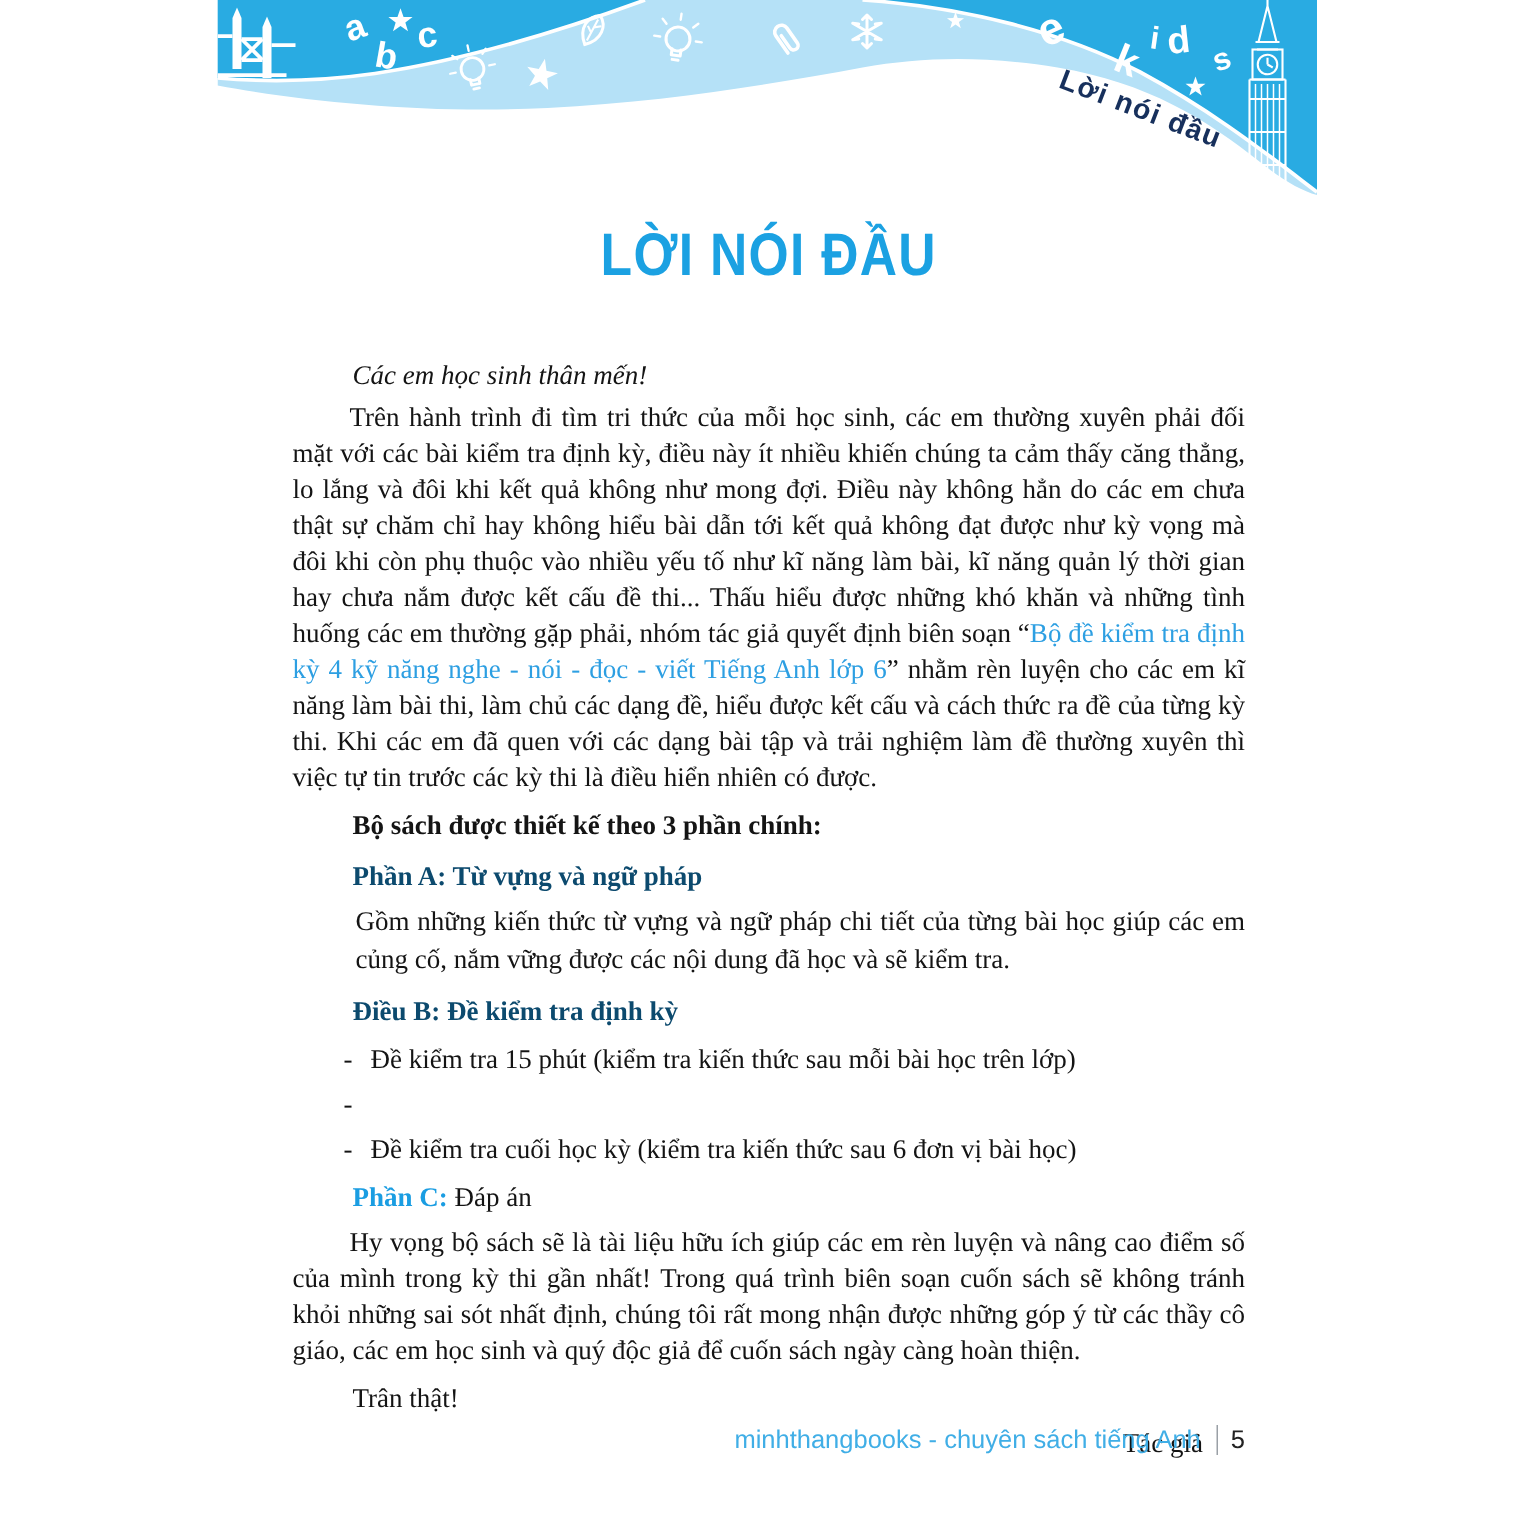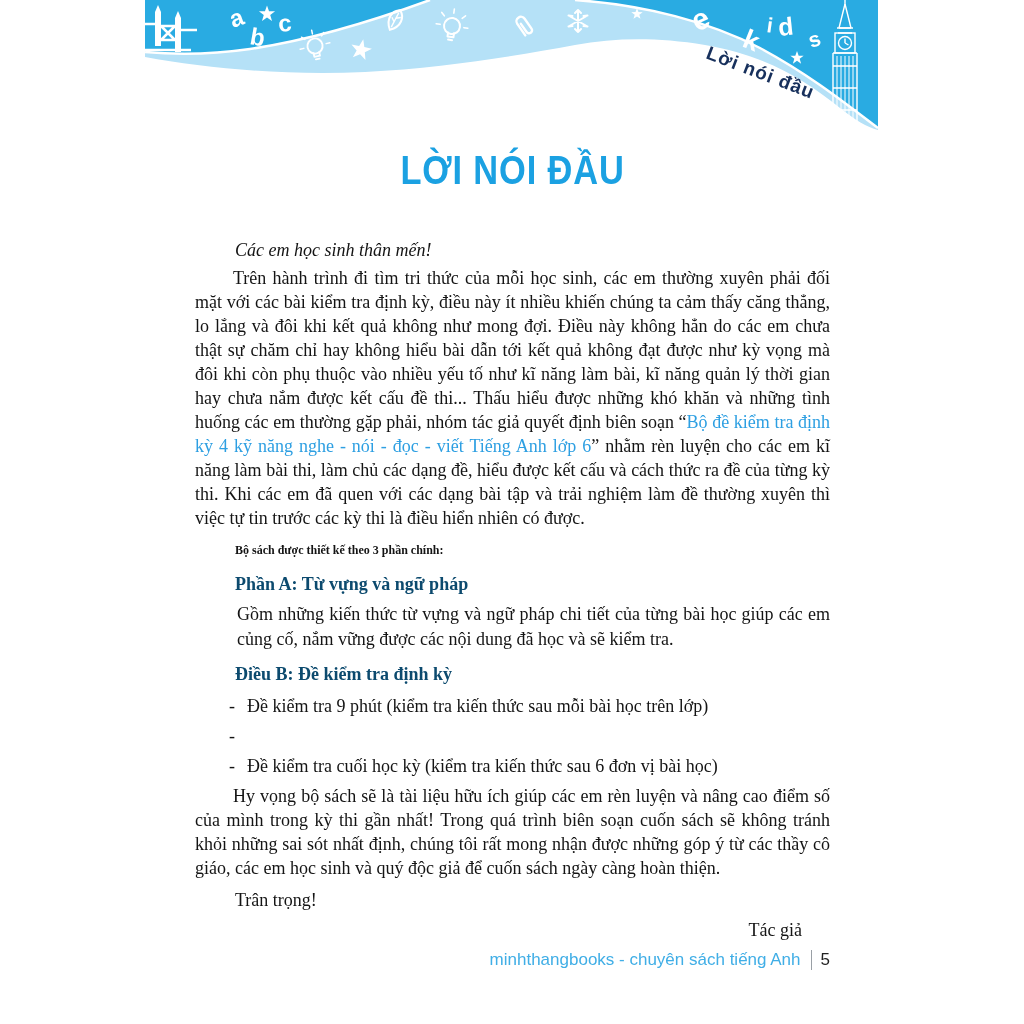--- a/index.html
+++ b/index.html
@@ -6,21 +6,21 @@
   .page{position:relative;width:1024px;height:1024px;background:#ffffff;overflow:hidden;
         font-family:"Liberation Serif", serif;color:#141414;}
   .header-art{position:absolute;left:145px;top:0;width:733px;height:136px;}
   .content{position:absolute;left:195px;top:146px;width:635px;}
   .doc-title{margin:0;text-align:center;color:#1ba1e2;font-family:"Liberation Sans",sans-serif;
              font-weight:900;font-size:40px;line-height:48px;letter-spacing:1px;
              transform:scaleX(0.86);transform-origin:center;}
   .greeting{margin:44px 0 0 0;font-style:italic;font-size:18px;line-height:24px;text-indent:40px;}
   .para{margin:4px 0 0 0;font-size:18px;line-height:24px;text-align:justify;text-indent:38px;}
   .link-blue{color:#2d9fe2;}
-  .structure-heading{margin:8px 0 0 0;font-weight:bold;font-size:12px;line-height:24px;padding-left:40px;}
+  .structure-heading{margin:8px 0 0 0;font-weight:bold;font-size:18px;line-height:24px;padding-left:40px;}
   .part-heading{margin:10px 0 0 0;font-weight:bold;font-size:18px;line-height:24px;
                 color:#0c4a6e;padding-left:40px;}
   .part-body{margin:6px 0 0 0;font-size:18px;line-height:25px;text-align:justify;
              padding-left:42px;}
   .bullet-list{margin:8px 0 0 0;padding:0;list-style:none;}
   .bullet-item{display:flex;font-size:18px;line-height:24px;padding-left:34px;margin:0 0 6px 0;}
   .bullet-dash{width:18px;flex:0 0 18px;}
   .part-c{margin:8px 0 0 0;font-size:18px;line-height:24px;padding-left:40px;}
   .part-c .part-label{color:#1a9de2;font-weight:bold;}
   .closing{margin:6px 0 0 0;}
@@ -118,35 +118,36 @@
     <p class="structure-heading">Bộ sách được thiết kế theo 3 phần chính:</p>
 
     <p class="part-heading">Phần A: Từ vựng và ngữ pháp</p>
     <p class="part-body">Gồm những kiến thức từ vựng và ngữ pháp chi tiết của từng bài học giúp các em củng cố, nắm vững được các nội dung đã học và sẽ kiểm tra.</p>
 
     <p class="part-heading">Điều B: Đề kiểm tra định kỳ</p>
 
     <ul class="bullet-list">
       <li class="bullet-item">
         <span class="bullet-dash">-</span>
-        <span>Đề kiểm tra 9 phút (kiểm tra kiến thức sau mỗi bài học trên lớp)</span>
+        <span>Đề kiểm tra 15 phút (kiểm tra kiến thức sau mỗi bài học trên lớp)</span>
       </li>
       <li class="bullet-item">
         <span class="bullet-dash">-</span>
       </li>
       <li class="bullet-item">
         <span class="bullet-dash">-</span>
         <span>Đề kiểm tra cuối học kỳ (kiểm tra kiến thức sau 6 đơn vị bài học)</span>
       </li>
     </ul>
 
+    <p class="part-c"><span class="part-label">Phần C:</span><span> Đáp án</span></p>
 
     <p class="para closing">Hy vọng bộ sách sẽ là tài liệu hữu ích giúp các em rèn luyện và nâng cao điểm số của mình trong kỳ thi gần nhất! Trong quá trình biên soạn cuốn sách sẽ không tránh khỏi những sai sót nhất định, chúng tôi rất mong nhận được những góp ý từ các thầy cô giáo, các em học sinh và quý độc giả để cuốn sách ngày càng hoàn thiện.</p>
 
-    <p class="regards">Trân trọng!</p>
+    <p class="regards">Trân thật!</p>
 
     <p class="author">Tác giả</p>
   </div>
 
   <div class="footer">
     <span class="footer-brand">minhthangbooks - chuyên sách tiếng Anh</span>
     <span class="footer-sep"></span>
     <span class="footer-page">5</span>
   </div>
 

